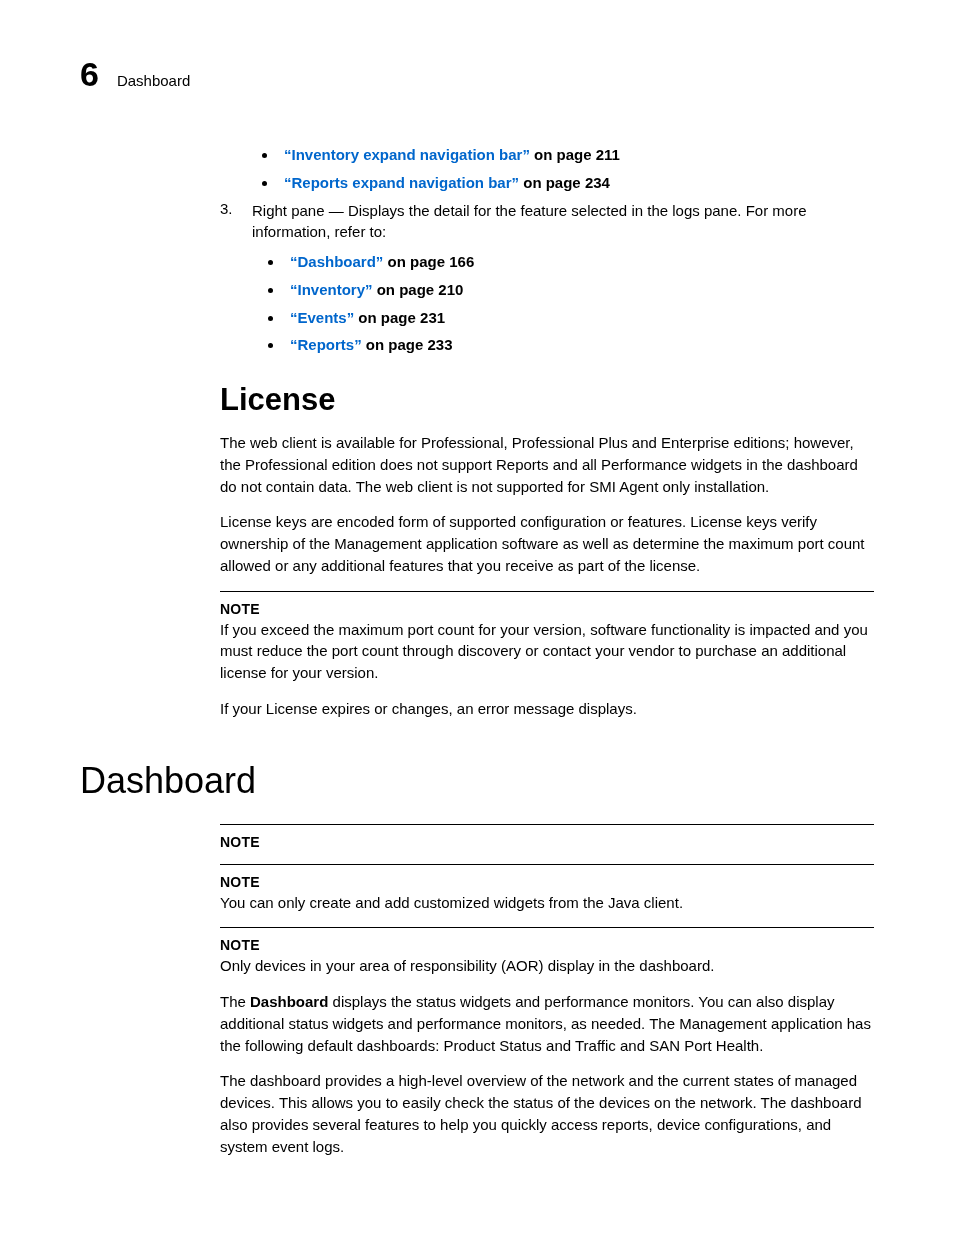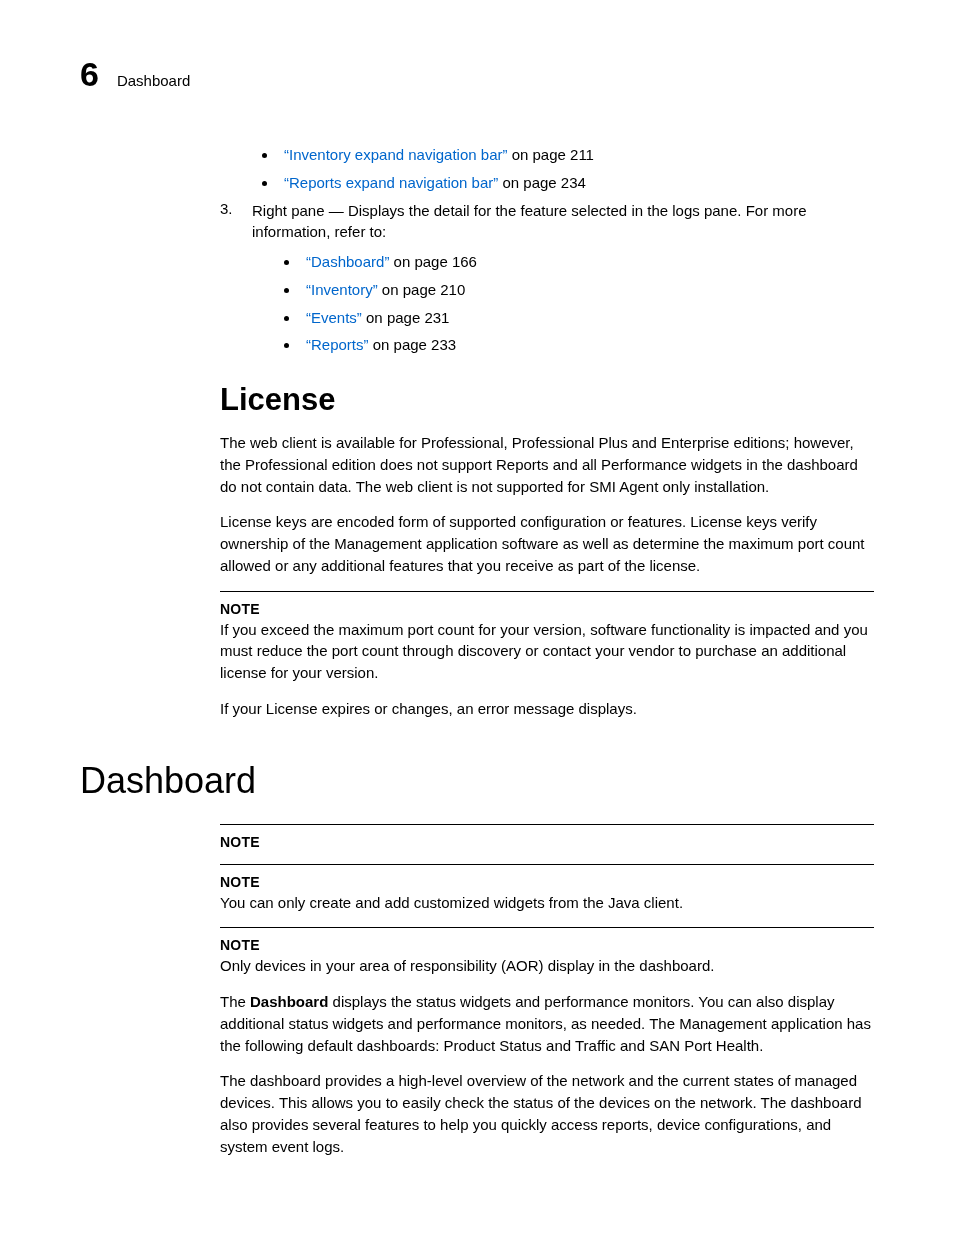--- a/index.html
+++ b/index.html
@@ -5,21 +5,21 @@
   * { box-sizing: border-box; margin: 0; padding: 0; }
   html, body { width: 954px; background: #fff; font-family: Arial, Helvetica, sans-serif; color: #000; }
   .page { width: 954px; padding: 55px 80px 60px 80px; }
   .header-row { display: flex; align-items: baseline; gap: 18px; margin-bottom: 50px; }
   .chapter-num { font-size: 34px; font-weight: 700; font-family: "Arial Narrow", Arial, sans-serif; }
   .header-title { font-size: 15px; }
   .content { margin-left: 140px; }
   .content-wide { margin-left: 0; }
   ul.bullets { list-style: disc; margin-left: 58px; margin-bottom: 6px; }
   ul.bullets.sub { margin-left: 58px; }
-  ul.bullets li { font-size: 15px; line-height: 1.45; padding-left: 6px; margin-bottom: 6px; }
+  ul.bullets li { font-size: 15px; line-height: 1.45; padding-left: 6px; margin-bottom: 6px; font-weight: bold; }
   .link { color: #0066cc; }
   .h2 { font-family: "Arial Narrow", Arial, sans-serif; font-size: 31px; font-weight: 700; margin: 26px 0 14px 0; }
   .h1 { font-family: "Arial Narrow", Arial, sans-serif; font-size: 36px; font-weight: 400; margin: 40px 0 22px 0; }
   p.body { font-size: 15px; line-height: 1.45; margin-bottom: 14px; }
   .note-block { border-top: 1px solid #000; padding-top: 9px; margin-bottom: 14px; }
   .note-label { font-family: "Arial Narrow", Arial, sans-serif; font-weight: 700; font-size: 14px; letter-spacing: 0.2px; margin-bottom: 2px; }
   .note-text { font-size: 15px; line-height: 1.45; }
   .bold { font-weight: 700; }
 </style>
 </head>
@@ -41,21 +41,21 @@
       <li>
         <span class="link">“Reports expand navigation bar”</span><span> on page 234</span>
       </li>
     </ul>
 
     <div style="display:flex; gap:10px; margin-bottom:8px;">
       <div style="font-size:15px; min-width:22px;">3.</div>
       <div style="font-size:15px; line-height:1.45;">Right pane — Displays the detail for the feature selected in the logs pane. For more information, refer to:</div>
     </div>
 
-    <ul class="bullets sub" style="margin-left:80px;">
+    <ul class="bullets sub" style="margin-left:64px;">
       <li>
         <span class="link">“Dashboard”</span><span> on page 166</span>
       </li>
       <li>
         <span class="link">“Inventory”</span><span> on page 210</span>
       </li>
       <li>
         <span class="link">“Events”</span><span> on page 231</span>
       </li>
       <li>

